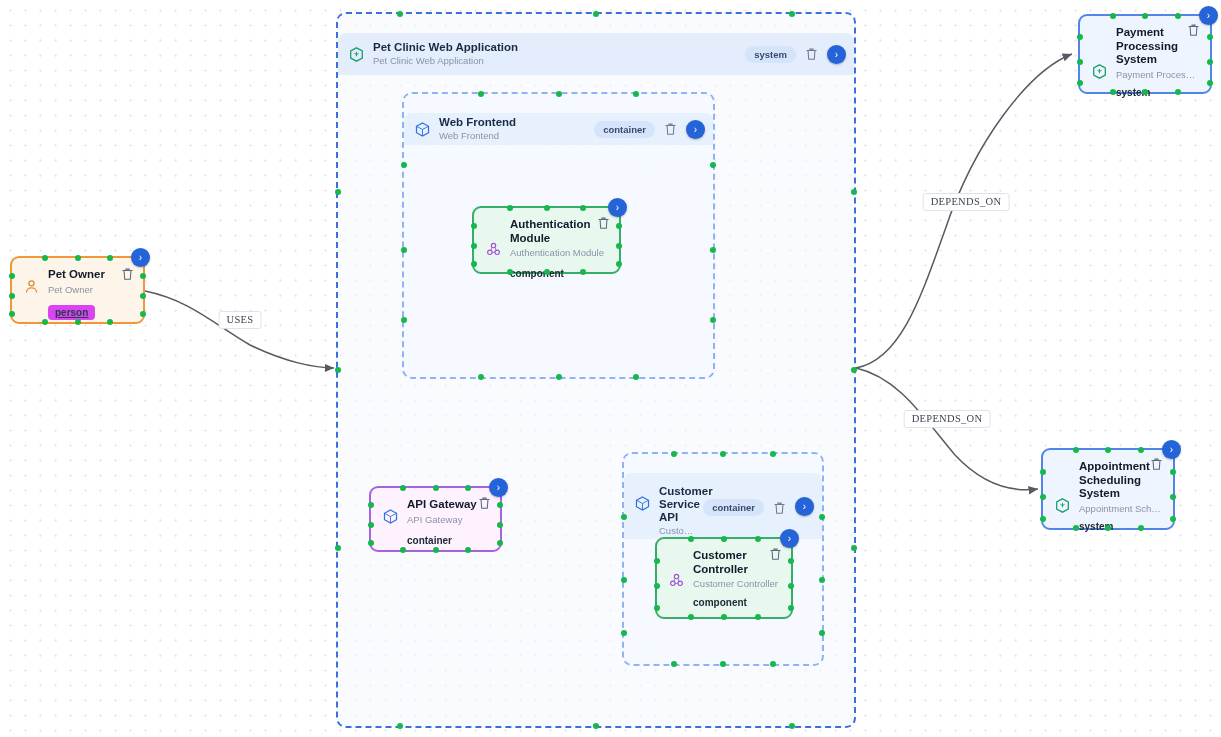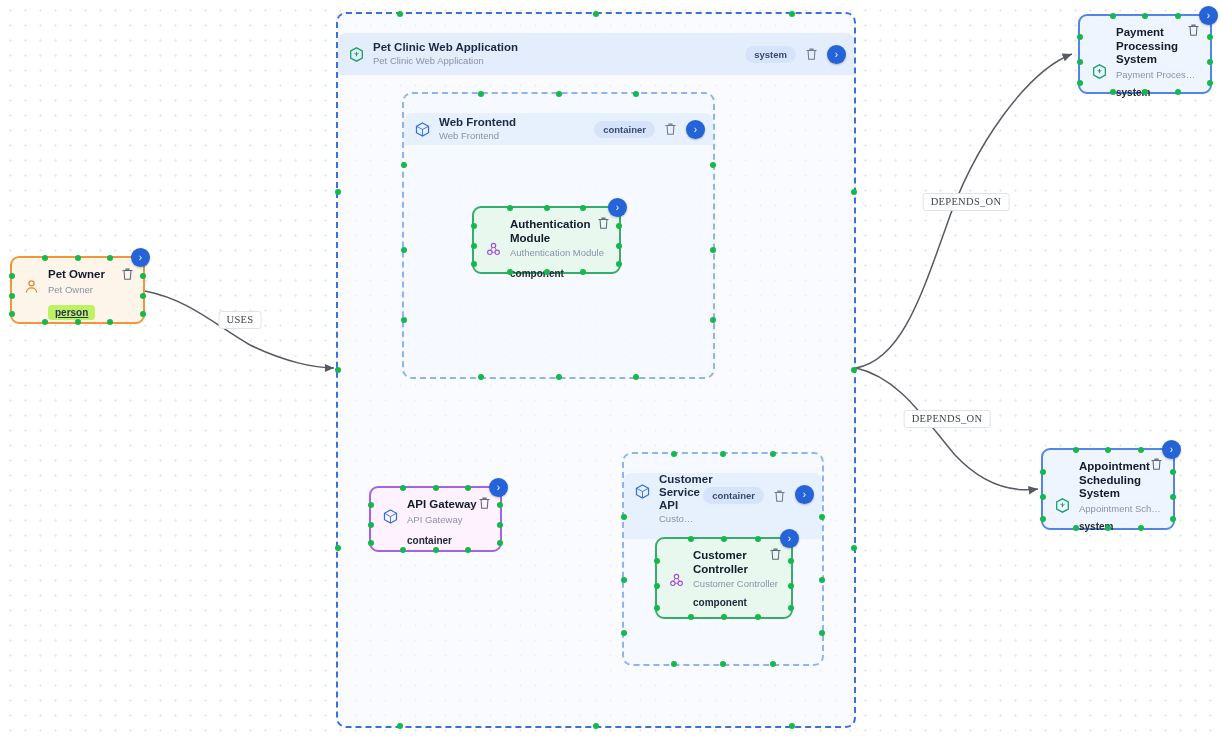--- a/index.html
+++ b/index.html
@@ -113,21 +113,21 @@
   }
   .node-type {
     font-size: 10px; font-weight: bold; color: #222a3a;
     margin-top: 10px; padding-left: 25px;
   }
   .node.person { border: 2px solid #f0973a; background: #fdf5e9; }
   .node.system { border: 2px solid #4f86e8; background: #eff5ff; }
   .node.container { border: 2px solid #a663e0; background: #fdf2fd; }
   .node.component { border: 2px solid #36ae6a; background: #e9f8ef; }
   .node.person .node-type-pill {
-    display: inline-block; background: #bef264; color: #2a3550;
+    display: inline-block; background: #d946ef; color: #2a3550;
     font-size: 10px; font-weight: bold; border-radius: 4px; padding: 2px 7px; text-decoration: underline;
   }
 
   
   .handle {
     position: absolute;
     width: 6px; height: 6px;
     background: #14b84b;
     border-radius: 50%;
     z-index: 30;
@@ -248,21 +248,21 @@
     <span class="handle" style="left:0;    top:80%;"></span>
     <span class="handle" style="left:100%; top:25%;"></span>
     <span class="handle" style="left:100%; top:55%;"></span>
     <span class="handle" style="left:100%; top:80%;"></span>
     <span class="handle" style="left:25%;  top:100%;"></span>
     <span class="handle" style="left:50%;  top:100%;"></span>
     <span class="handle" style="left:75%;  top:100%;"></span>
   </div>
 
   <div class="group container-group" style="left:622px; top:452px; width:202px; height:214px;">
-    <div class="group-header" style="height:66px; align-items:flex-start; padding-top:0;">
+    <div class="group-header" style="height:66px; align-items:flex-start; padding-top:12px;">
       <span class="node-icon" style="margin-top:10px;">
         <svg viewBox="0 0 24 24" width="17" height="17" fill="none" stroke="#2f6fe0" stroke-width="1.7">
           <path d="M12 2.8 20.5 7.4v9.2L12 21.2 3.5 16.6V7.4z"></path>
           <path d="M3.7 7.5 12 12l8.3-4.5M12 12v9" stroke-width="1.3"></path>
         </svg>
       </span>
       <span class="group-titles">
         <span class="group-title" style="display:block">Customer Service API</span>
         <span class="group-sub" style="display:block">Customer Serv...</span>
       </span>

